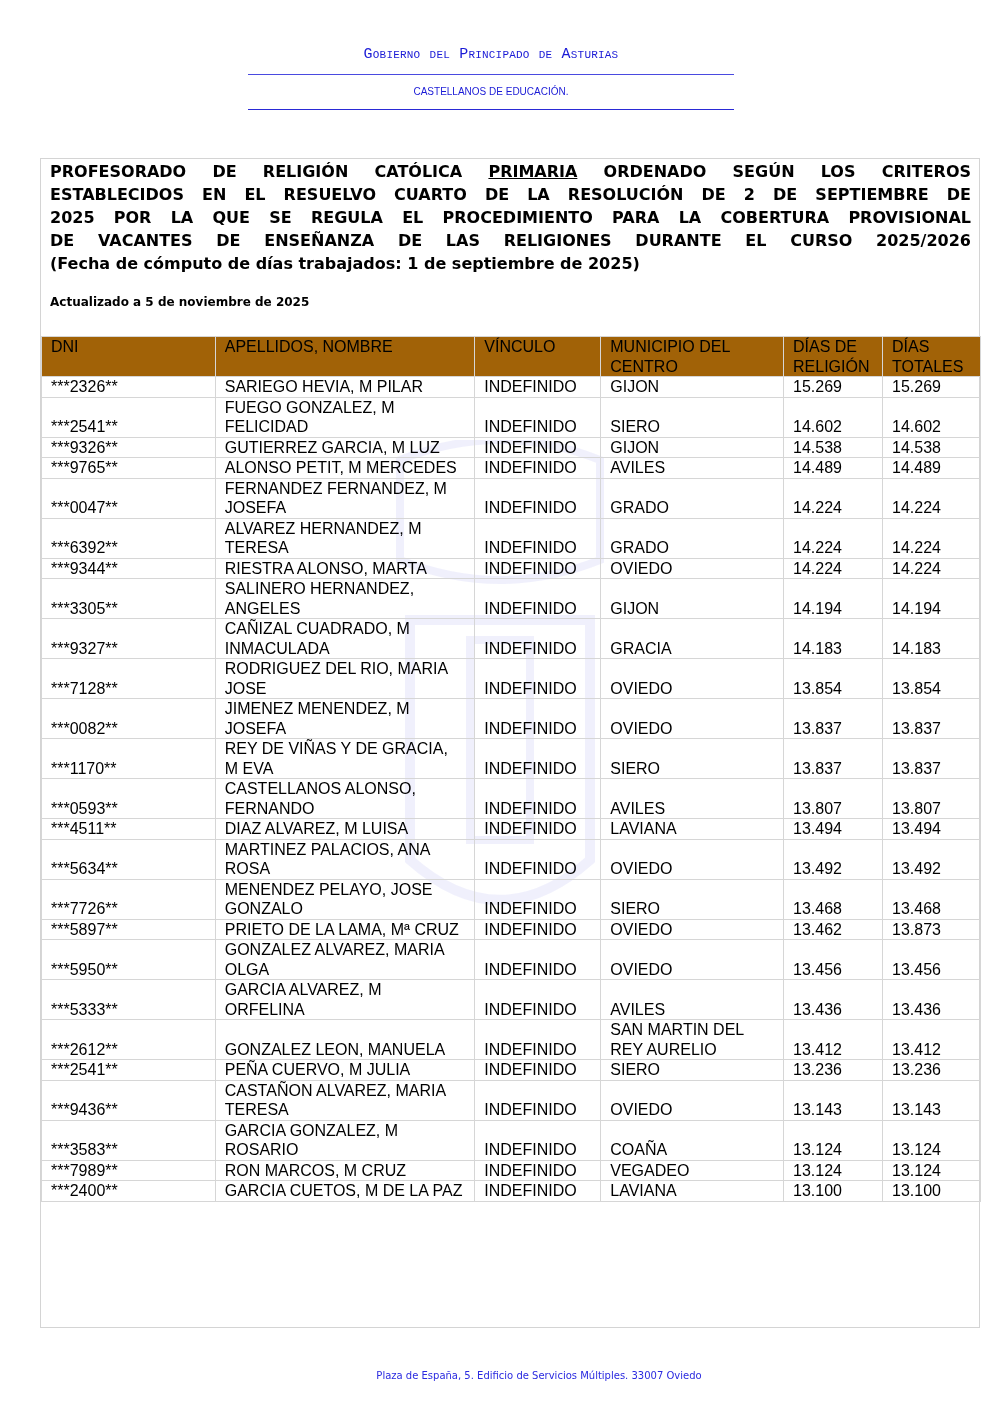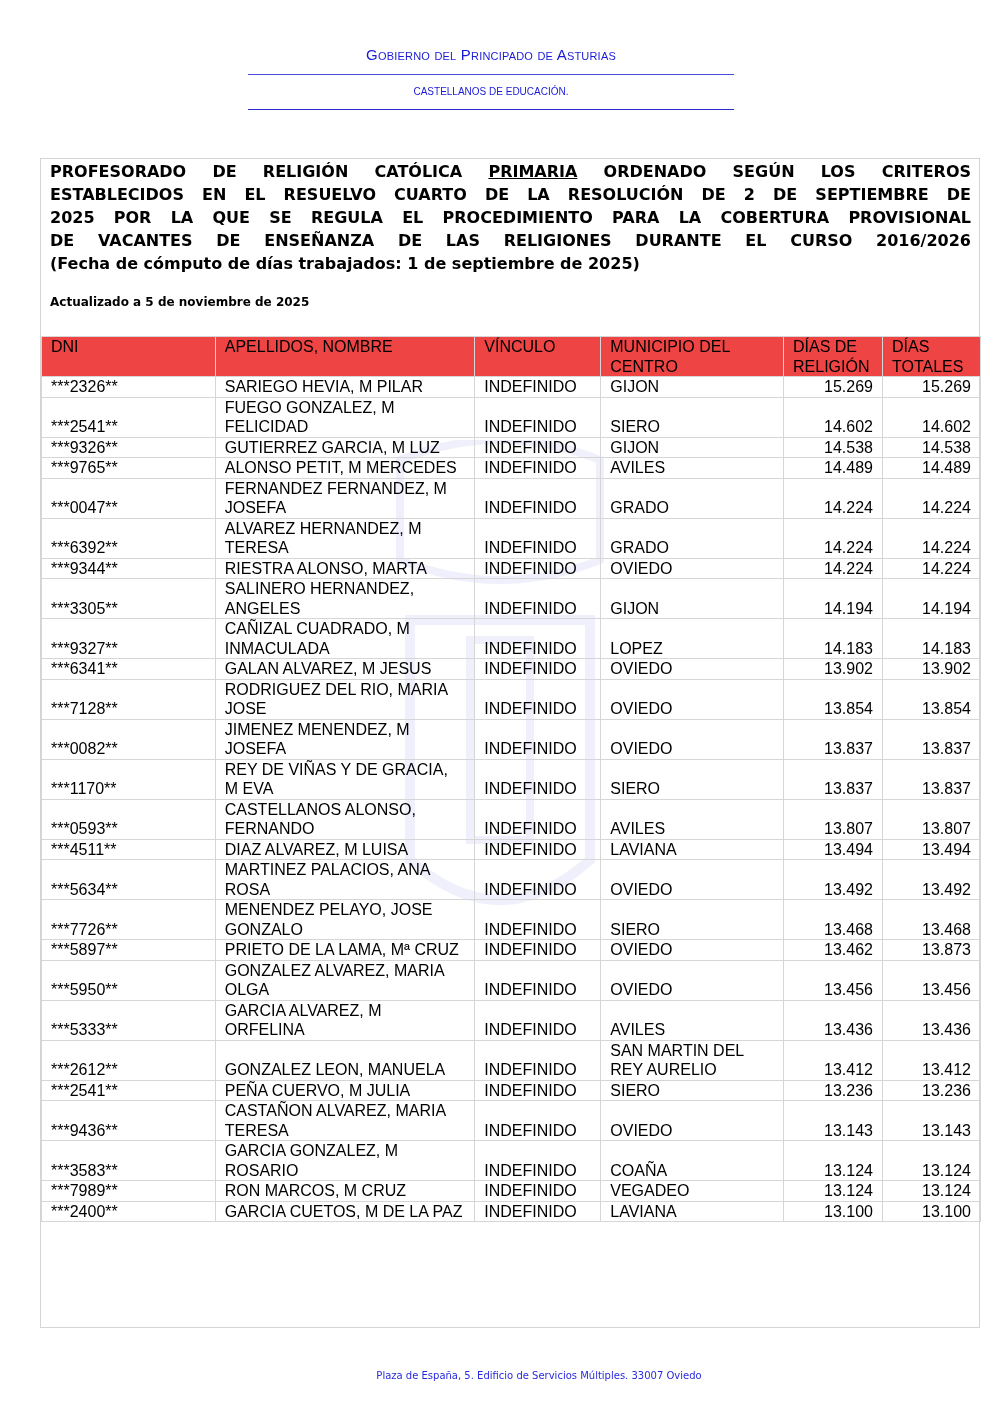--- a/index.html
+++ b/index.html
@@ -1,30 +1,30 @@
 <!DOCTYPE html>
 <html><head>
 <meta charset="utf-8">
 <style>
   html, body { margin: 0; padding: 0; background: #ffffff; }
   body { width: 1000px; height: 1414px; position: relative; font-family: "Liberation Sans", sans-serif; color: #000; overflow: hidden; }
-  .hdr-title { position: absolute; top: 46px; left: 248px; width: 486px; text-align: center; color: #1a1ad6; font-family: Liberation Sans, sans-serif; font-size: 15px; font-variant: small-caps; letter-spacing: 0.2px; }
+  .hdr-title { position: absolute; top: 46px; left: 248px; width: 486px; text-align: center; color: #1a1ad6; font-family: Liberation Mono, monospace; font-size: 15px; font-variant: small-caps; letter-spacing: 0.2px; }
   .hdr-line1 { position: absolute; top: 74px; left: 248px; width: 486px; height: 1px; background: #4a4ae0; }
   .hdr-sub { position: absolute; top: 86px; left: 248px; width: 486px; text-align: center; color: #1a1ad6; font-size: 10px; font-variant: small-caps; }
   .hdr-line2 { position: absolute; top: 109px; left: 248px; width: 486px; height: 1px; background: #2a2ad6; }
   .frame { position: absolute; top: 158px; left: 40px; width: 940px; height: 1170px; border: 1px solid #d4d4d4; box-sizing: border-box; }
   .title { position: absolute; top: 160px; left: 50px; width: 921px; font-family: "DejaVu Sans", sans-serif; font-weight: bold; font-size: 16px; line-height: 23px; text-align: justify; }
   .title .line { display: block; text-align-last: justify; white-space: nowrap; }
   .title .line.last { text-align-last: left; }
   .title u { text-decoration: underline; }
   .updated { position: absolute; top: 295px; left: 50px; font-family: "DejaVu Sans", sans-serif; font-weight: bold; font-size: 12px; }
   table { position: absolute; top: 336px; left: 41px; width: 940px; border-collapse: collapse; font-size: 16px; line-height: 19.5px; }
   th, td { border: 1px solid #d6d6d6; padding: 0 9px; vertical-align: bottom; font-weight: normal; text-align: left; }
-  th { background: #ef4444; vertical-align: top; padding-top: 0; }
-  td.num { text-align: right; margin-top: 36px; }
+  th { background: #a16207; vertical-align: top; padding-top: 0; }
+  td.num { text-align: left; margin-top: 36px; }
   col.c1 { width: 174px; } col.c2 { width: 260px; } col.c3 { width: 126px; } col.c4 { width: 183px; } col.c5 { width: 99px; } col.c6 { width: 98px; }
   .footer { position: absolute; top: 1370px; left: 0; width: 982px; text-align: center; color: #2a2ae0; font-family: "DejaVu Sans", sans-serif; font-size: 10px; margin-left: 48px; }
   .watermark { position: absolute; top: 440px; left: 360px; width: 280px; height: 500px; opacity: 0.06; }
 </style>
 </head>
 <body>
 
 <div class="hdr-title">Gobierno del Principado de Asturias</div>
 <div class="hdr-line1"></div>
 <div class="hdr-sub">CASTELLANOS DE EDUCACIÓN.</div>
@@ -35,21 +35,21 @@
 <svg class="watermark" viewBox="0 0 280 500">
   <path d="M40 20 Q140 -20 240 20 L240 120 Q140 160 40 120 Z" fill="none" stroke="#1a1ad6" stroke-width="8"></path>
   <path d="M50 180 L230 180 L230 420 Q140 500 50 420 Z" fill="none" stroke="#1a1ad6" stroke-width="10"></path>
   <rect x="110" y="200" width="60" height="200" fill="none" stroke="#1a1ad6" stroke-width="8"></rect>
 </svg>
 
 <div class="title">
   <span class="line"><span>PROFESORADO DE RELIGIÓN CATÓLICA </span><u>PRIMARIA</u><span> ORDENADO SEGÚN LOS CRITEROS</span></span>
   <span class="line">ESTABLECIDOS EN EL RESUELVO CUARTO DE LA RESOLUCIÓN DE 2 DE SEPTIEMBRE DE</span>
   <span class="line">2025 POR LA QUE SE REGULA EL PROCEDIMIENTO PARA LA COBERTURA PROVISIONAL</span>
-  <span class="line">DE VACANTES DE ENSEÑANZA DE LAS RELIGIONES DURANTE EL CURSO 2016/2026</span>
+  <span class="line">DE VACANTES DE ENSEÑANZA DE LAS RELIGIONES DURANTE EL CURSO 2025/2026</span>
   <span class="line last">(Fecha de cómputo de días trabajados: 1 de septiembre de 2025)</span>
 </div>
 
 <div class="updated">Actualizado a 5 de noviembre de 2025</div>
 
 <table>
   <colgroup>
       <col class="c1">
       <col class="c2">
       <col class="c3">
@@ -129,31 +129,23 @@
         <td>SALINERO HERNANDEZ, ANGELES</td>
         <td>INDEFINIDO</td>
         <td>GIJON</td>
         <td class="num">14.194</td>
         <td class="num">14.194</td>
       </tr>
       <tr>
         <td>***9327**</td>
         <td>CAÑIZAL CUADRADO, M INMACULADA</td>
         <td>INDEFINIDO</td>
-        <td>LOPEZ</td>
+        <td>GRACIA</td>
         <td class="num">14.183</td>
         <td class="num">14.183</td>
-      </tr>
-      <tr>
-        <td>***6341**</td>
-        <td>GALAN ALVAREZ, M JESUS</td>
-        <td>INDEFINIDO</td>
-        <td>OVIEDO</td>
-        <td class="num">13.902</td>
-        <td class="num">13.902</td>
       </tr>
       <tr>
         <td>***7128**</td>
         <td>RODRIGUEZ DEL RIO, MARIA JOSE</td>
         <td>INDEFINIDO</td>
         <td>OVIEDO</td>
         <td class="num">13.854</td>
         <td class="num">13.854</td>
       </tr>
       <tr>

